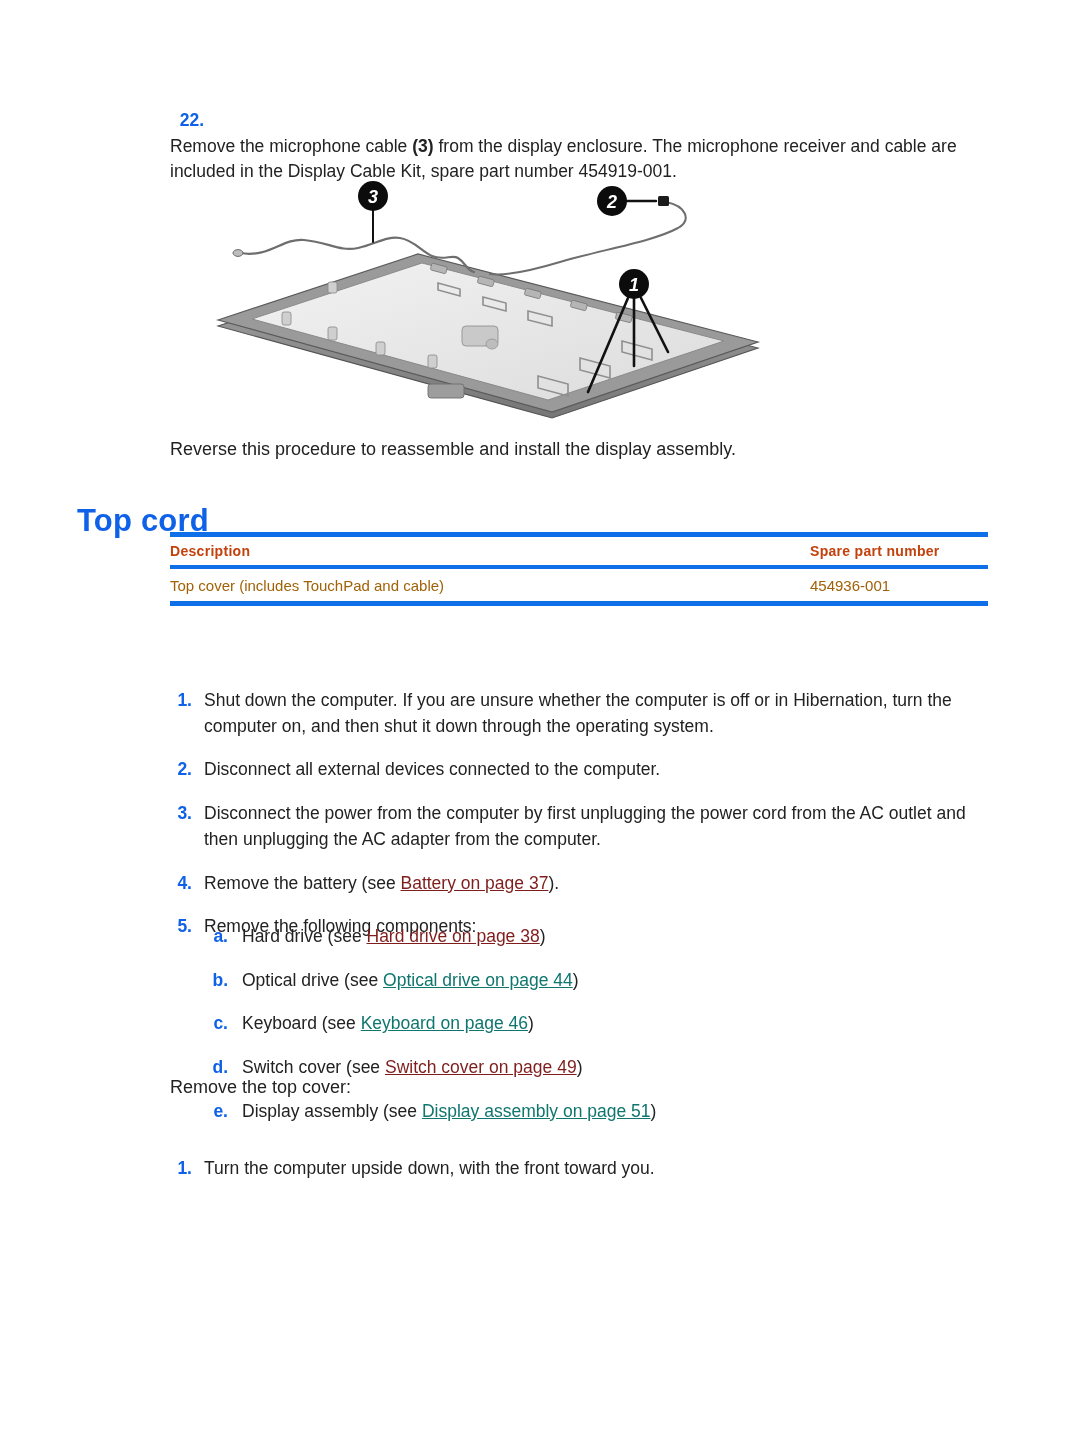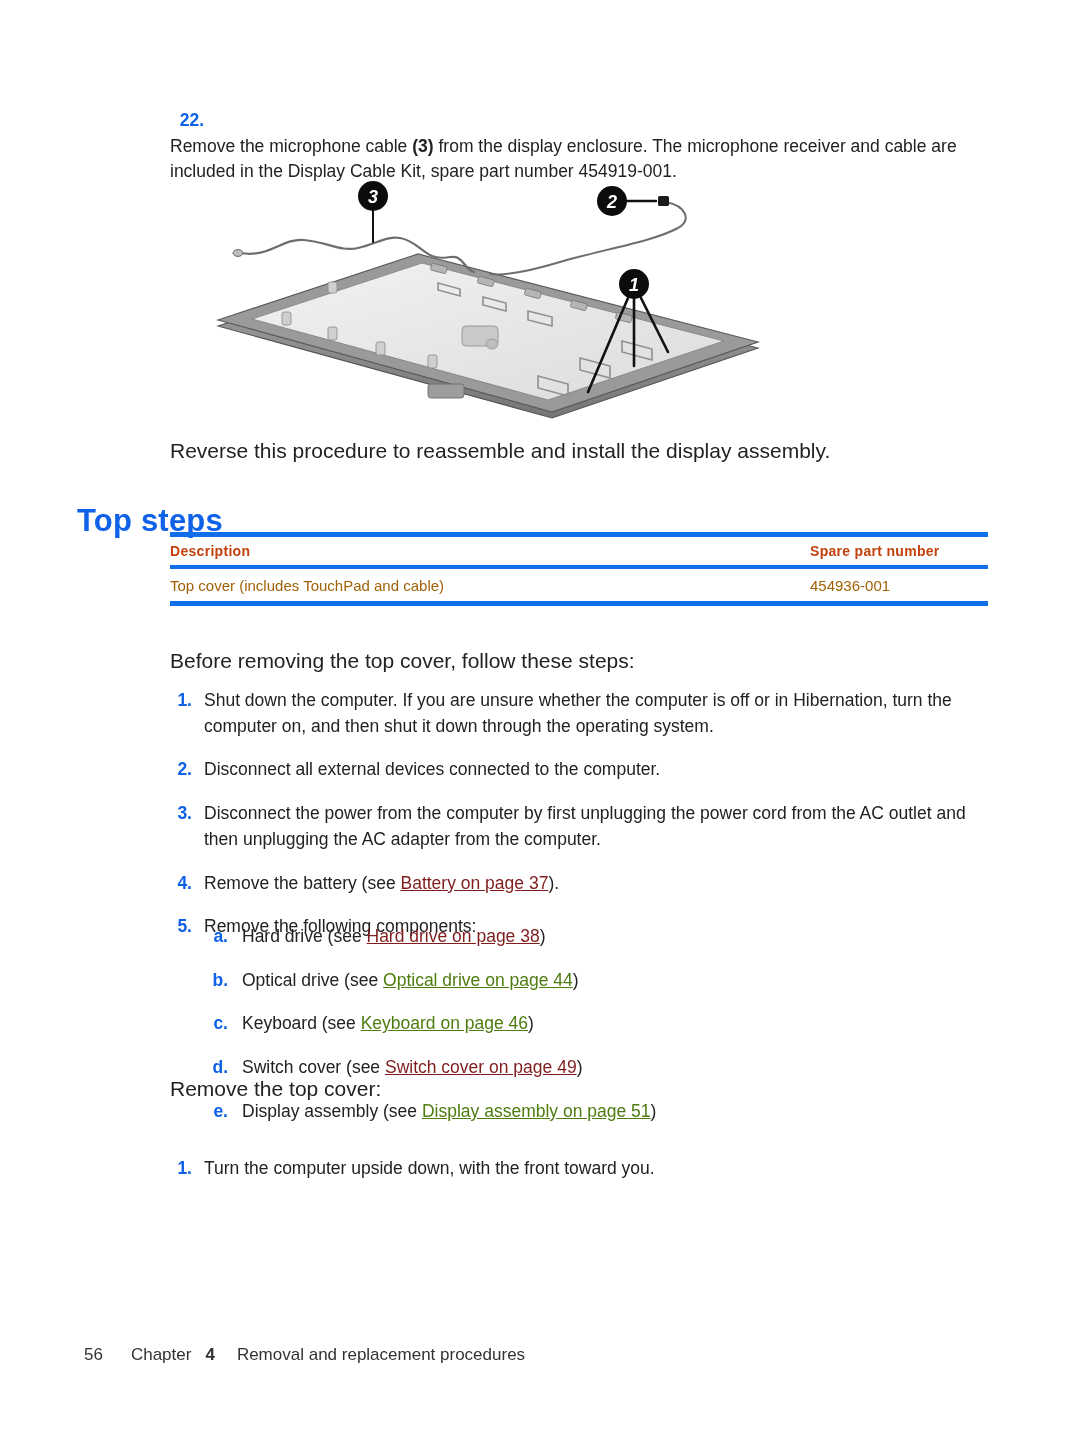--- a/index.html
+++ b/index.html
@@ -16,21 +16,21 @@
     overflow: hidden;
   }
   .page {
     position: absolute;
     inset: 0;
     background: #ffffff;
   }
 
   
   .body-text {
-    font-size: 21px;
+    font-size: 18px;
     line-height: 1.47;
     color: #222222;
   }
 
   
   .step-row {
     display: flex;
     align-items: flex-start;
   }
   .step-num {
@@ -173,21 +173,21 @@
   }
   #steps-remove .step-row { margin-bottom: 18px; }
   #steps-remove .step-num { width: 22px; margin-right: 12px; }
 
   
   .doclink {
     color: #7f1d1d;
     text-decoration: underline;
     cursor: pointer;
   }
-  .doclink.lt { color: #4d7c0f; text-decoration: underline; }
+  .doclink.lt { color: #0f766e; text-decoration: underline; }
 
   
   #footer {
     position: absolute;
     left: 84px;
     top: 1345px;
     display: flex;
     align-items: baseline;
     font-size: 17px;
     color: #333333;
@@ -301,37 +301,36 @@
       </g>
       <g>
         <circle cx="434" cy="114" r="15" fill="#0c0c0c"></circle>
         <text x="434" y="121" text-anchor="middle" font-family="Liberation Sans, sans-serif" font-size="18" font-weight="bold" font-style="italic" fill="#ffffff">1</text>
       </g>
     </svg>
   </div>
 
   <div id="reverse-line" class="body-text">Reverse this procedure to reassemble and install the display assembly.</div>
 
-  <h1 id="section-heading">Top steps</h1>
+  <h1 id="section-heading">Top cord</h1>
 
   <div id="parts-table">
     <div class="tbl-rule-thick"></div>
     <div class="tbl-head-row">
       <div class="col-desc">Description</div>
       <div class="col-part">Spare part number</div>
     </div>
     <div class="tbl-rule-mid"></div>
     <div class="tbl-body-row">
       <div class="col-desc">Top cover (includes TouchPad and cable)</div>
       <div class="col-part">454936-001</div>
     </div>
     <div class="tbl-rule-thick"></div>
   </div>
 
-  <div id="before-text" class="body-text">Before removing the top cover, follow these steps:</div>
 
   <div id="steps-before">
 
     <div class="step-row">
       <span class="step-num">1.</span>
       <span class="step-body">Shut down the computer. If you are unsure whether the computer is off or in Hibernation, turn the computer on, and then shut it down through the operating system.</span>
     </div>
 
     <div class="step-row">
       <span class="step-num">2.</span>
@@ -386,20 +385,14 @@
 
   <div id="remove-text" class="body-text">Remove the top cover:</div>
 
   <div id="steps-remove">
     <div class="step-row">
       <span class="step-num">1.</span>
       <span class="step-body">Turn the computer upside down, with the front toward you.</span>
     </div>
   </div>
 
-  <div id="footer">
-    <span class="pg">56</span>
-    <span class="chap">Chapter</span>
-    <span class="chap-num">4</span>
-    <span class="chap-title">Removal and replacement procedures</span>
-  </div>
 
 </div>
 
 </body></html>

